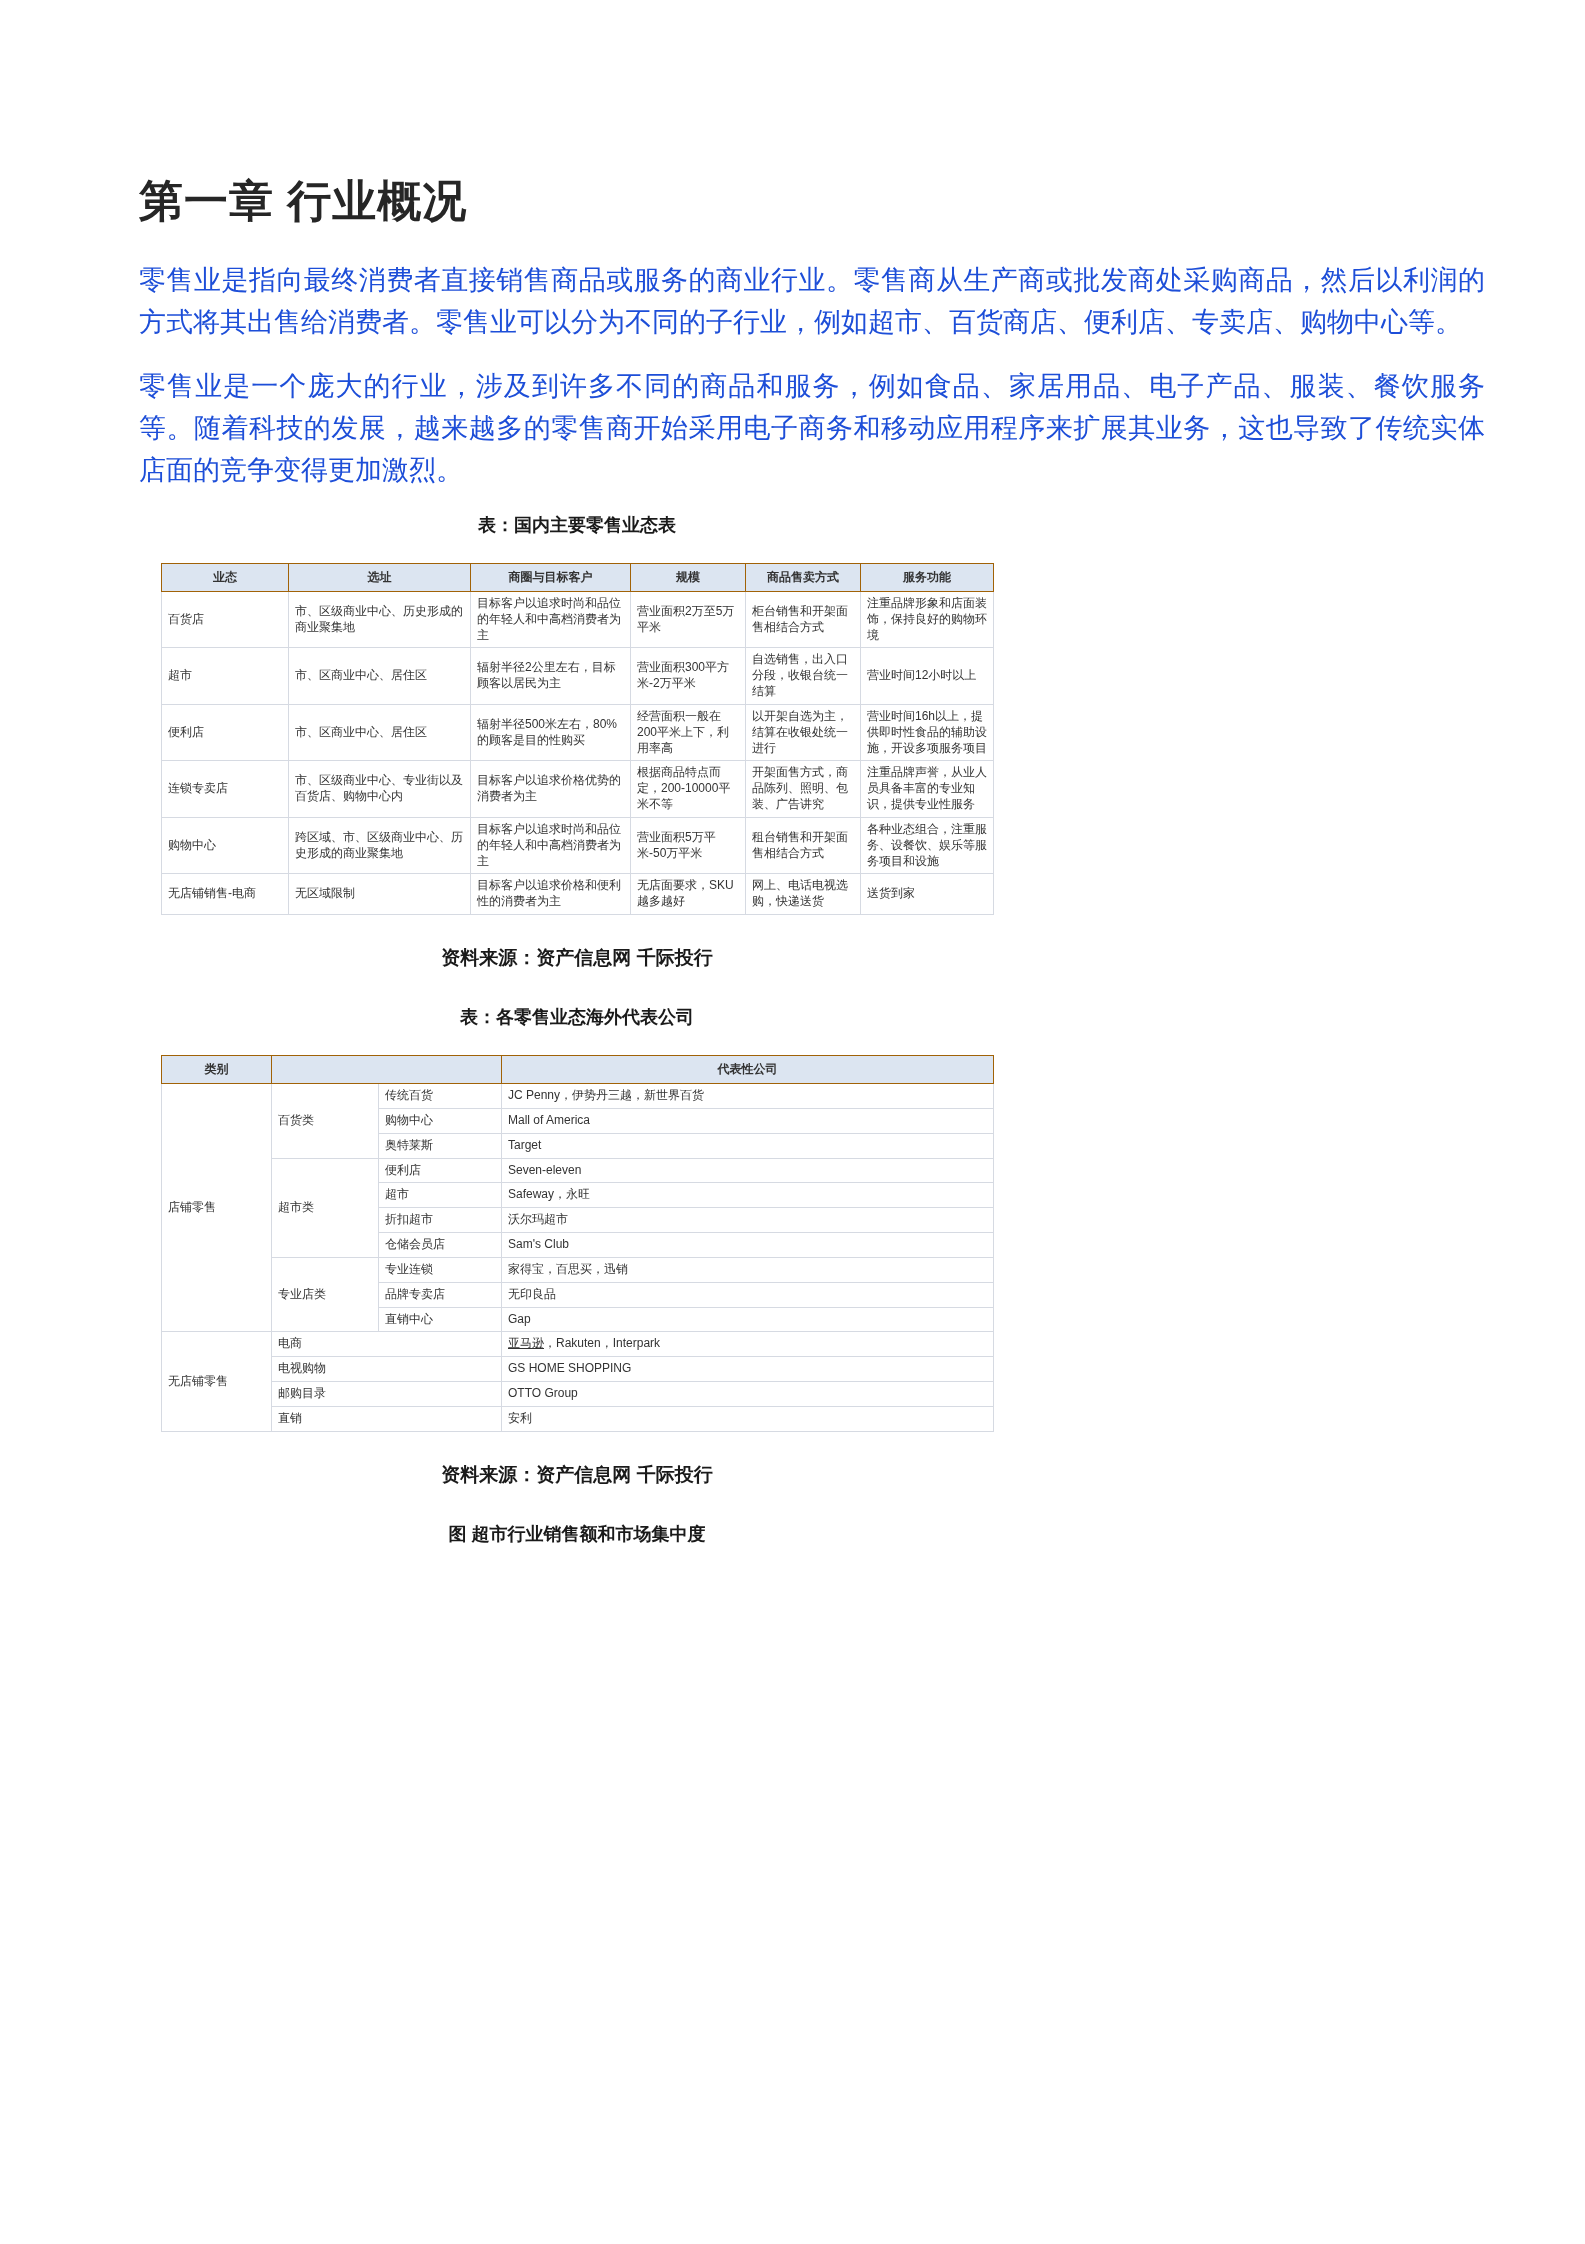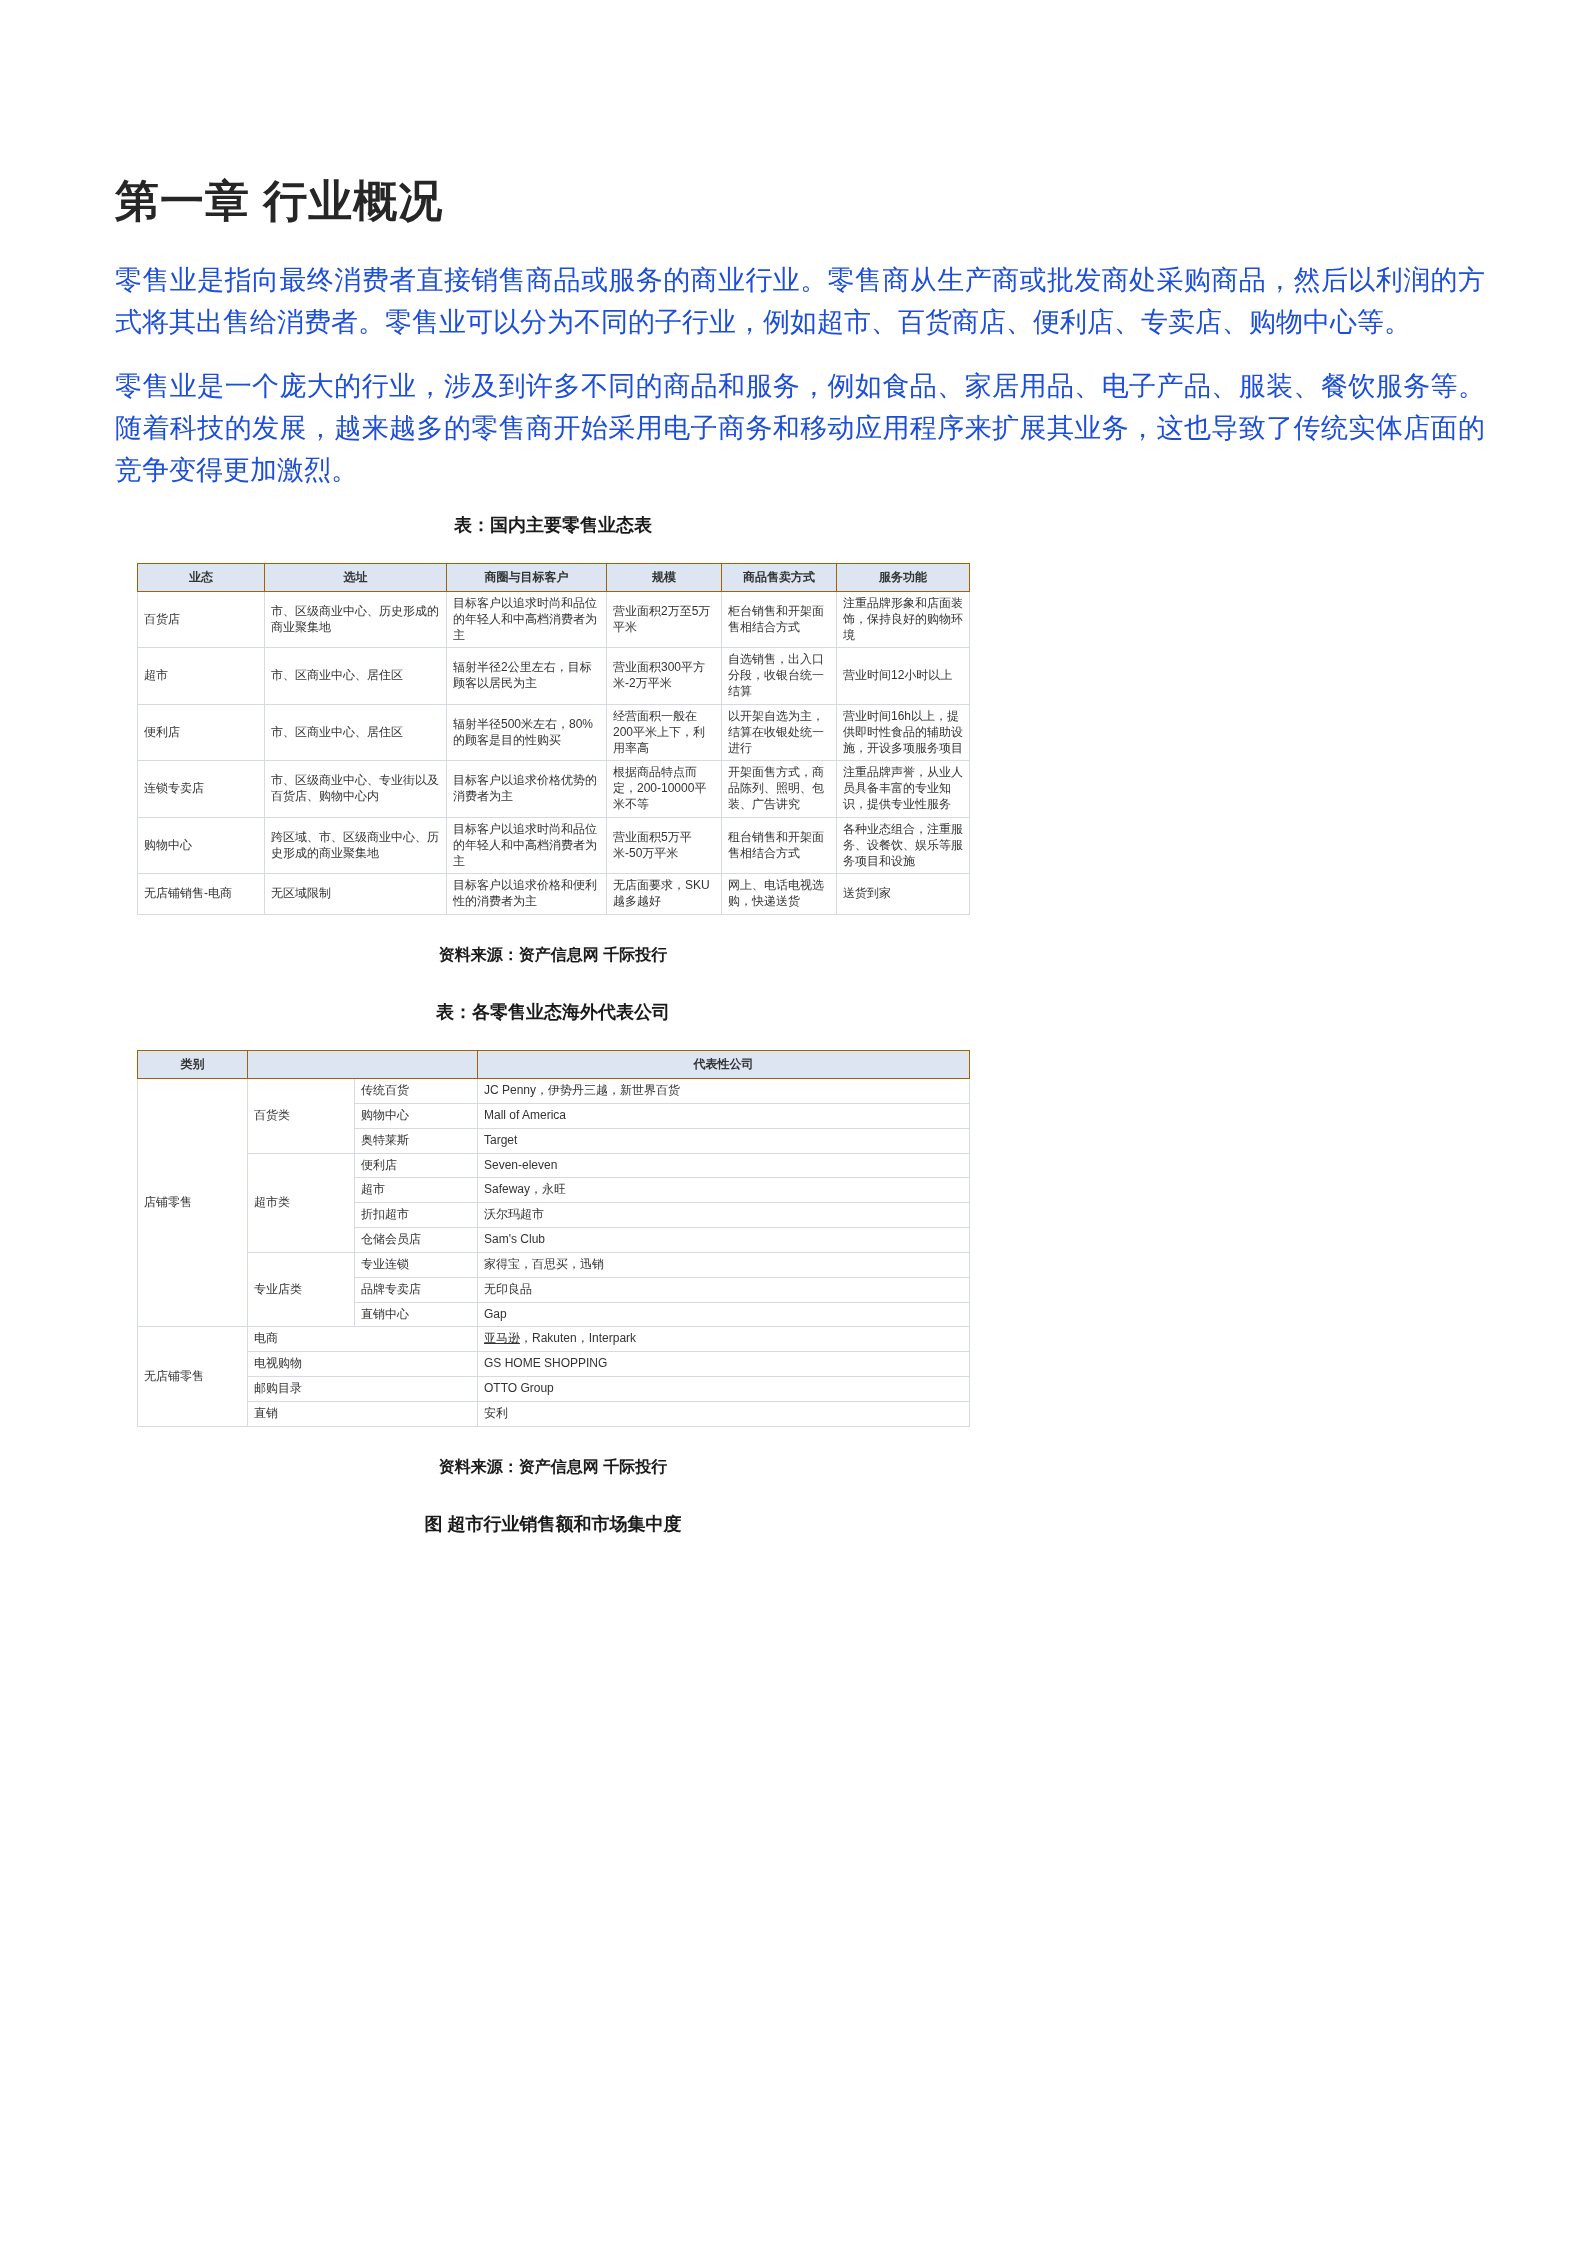--- a/index.html
+++ b/index.html
@@ -8,20 +8,21 @@
     position: relative;
     width: 1585px;
     height: 2244px;
     background: #ffffff;
     font-family: "Liberation Sans", "DejaVu Sans", sans-serif;
     color: #333333;
     overflow: hidden;
   }
   .content {
     padding: 172px 100px 0 115px;
+    margin-left: 24px;
   }
   .chapter-title {
     font-size: 44px;
     font-weight: 600;
     color: #262626;
     letter-spacing: 1px;
     margin: 0 0 28px 0;
   }
   .body-text {
     font-size: 27px;
@@ -37,21 +38,21 @@
     margin-top: 8px;
   }
   .caption {
     font-size: 18px;
     font-weight: 700;
     color: #1a1a1a;
     text-align: center;
     margin: 14px 0 26px 0;
   }
   .source {
-    font-size: 16px;
+    font-size: 19px;
     font-weight: 700;
     color: #1a1a1a;
     text-align: center;
     margin: 30px 0 34px 0;
   }
   table.data-table {
     width: 832px;
     border-collapse: collapse;
     table-layout: fixed;
     background: #ffffff;

